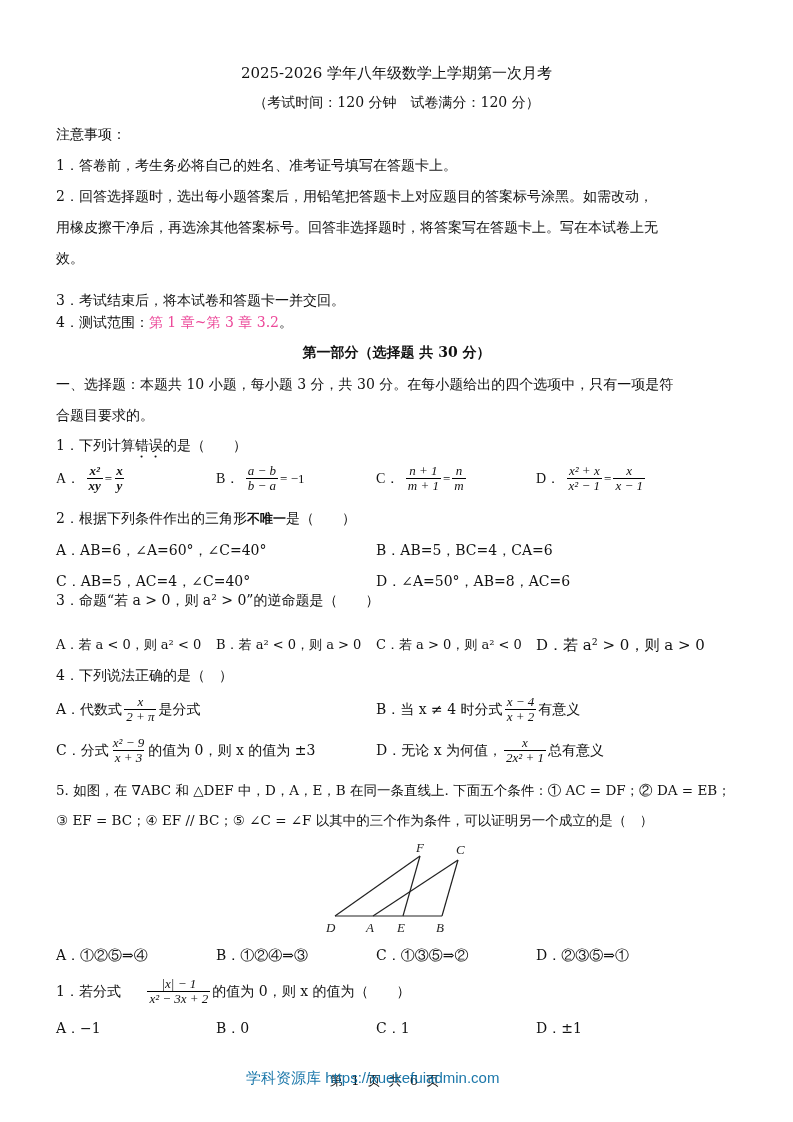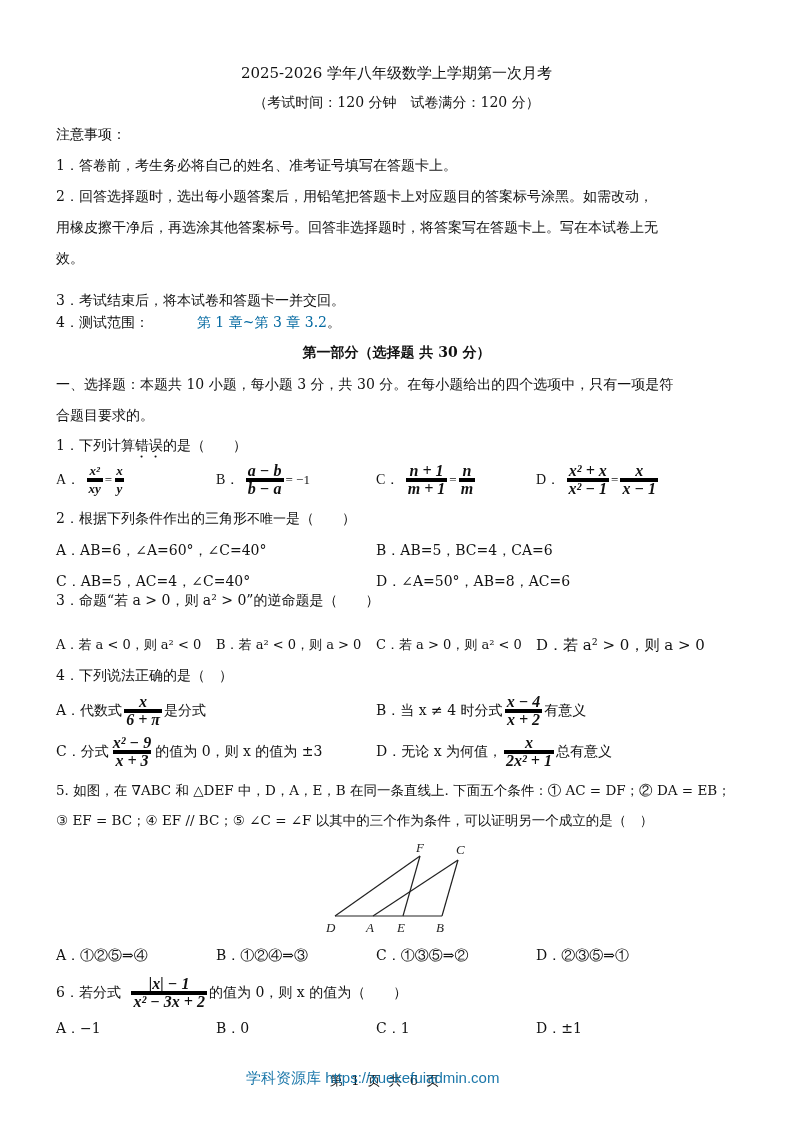--- a/index.html
+++ b/index.html
@@ -3,27 +3,27 @@
 <meta charset="utf-8">
 <style>
   html, body { margin: 0; padding: 0; background: #ffffff; }
   body { width: 793px; height: 1122px; position: relative; overflow: hidden;
          font-family: "DejaVu Serif", "Liberation Serif", serif; color: #111; font-size: 14px; }
   .abs { position: absolute; white-space: nowrap; }
   .center { left: 0; width: 793px; text-align: center; }
   .title { top: 64px; font-size: 15px; }
   .subtitle { top: 94px; font-size: 14px; }
   .line { left: 56px; font-size: 14px; }
-  .red { color: #0369a1; margin-left: 48px; }
-  .bold { font-weight: normal; }
+  .red { color: #ec4899; }
+  .bold { font-weight: bold; }
   .section { top: 344px; font-size: 14px; font-weight: bold; }
   .frac { display: inline-flex; flex-direction: column; align-items: center; vertical-align: middle;
-          font-family: "Liberation Serif", serif; font-style: italic; font-size: 16px; line-height: 14px; margin: 0 2px; font-weight: bold; }
+          font-family: "Liberation Serif", serif; font-style: italic; font-size: 13px; line-height: 14px; margin: 0 2px; }
   .frac .num { padding: 0 2px; }
-  .frac .den { border-top: 4px solid #000000; padding: 0 2px; text-align: right; }
+  .frac .den { border-top: 1px solid #000000; padding: 0 2px; text-align: right; }
   .frac.bold { font-weight: bold; font-size: 13px; }
   .eq { font-family: "Liberation Serif", serif; font-size: 13px; vertical-align: middle; }
   .opt-label { font-family: "Liberation Serif", serif; }
   .dot { text-emphasis: dot; -webkit-text-emphasis: dot; text-emphasis-position: under; -webkit-text-emphasis-position: under; }
   .figure { left: 320px; top: 838px; width: 170px; height: 100px; }
   .watermark { top: 1069px; left: 246px; font-family: Liberation Sans, sans-serif; font-size: 15px; color: #0369a1; opacity: 0.9; }
   .pageno { top: 1072px; left: 330px; font-size: 13px; color: #111; letter-spacing: 2px; }
 </style>
 </head>
 <body>
@@ -97,21 +97,21 @@
 <div class="abs line" style="top:592px">3．命题“若 a &gt; 0，则 a² &gt; 0”的逆命题是（　　）</div>
 <div class="abs" style="top:636px; left:56px; font-size:13px">A．若 a &lt; 0，则 a² &lt; 0</div>
 <div class="abs" style="top:636px; left:216px; font-size:13px">B．若 a² &lt; 0，则 a &gt; 0</div>
 <div class="abs" style="top:636px; left:376px; font-size:13px">C．若 a &gt; 0，则 a² &lt; 0</div>
 <div class="abs" style="top:636px; left:536px; font-size:15px">D．若 a² &gt; 0，则 a &gt; 0</div>
 
 <div class="abs line" style="top:667px">4．下列说法正确的是（　）</div>
 <div class="abs" style="top:695px; left:56px">
   <span>A．代数式</span><span class="frac">
       <span class="num">x</span>
-      <span class="den">6 + π</span>
+      <span class="den">2 + π</span>
     </span><span>是分式</span>
 </div>
 <div class="abs" style="top:695px; left:376px">
   <span>B．当 x ≠ 4 时分式</span><span class="frac">
       <span class="num">x − 4</span>
       <span class="den">x + 2</span>
     </span><span>有意义</span>
 </div>
 <div class="abs" style="top:736px; left:56px">
   <span>C．分式</span><span class="frac">
@@ -146,22 +146,22 @@
     <text x="136" y="16">C</text>
   </g>
 </svg>
 
 <div class="abs" style="top:947px; left:56px">A．①②⑤⇒④</div>
 <div class="abs" style="top:947px; left:216px">B．①②④⇒③</div>
 <div class="abs" style="top:947px; left:376px">C．①③⑤⇒②</div>
 <div class="abs" style="top:947px; left:536px">D．②③⑤⇒①</div>
 
 <div class="abs line" style="top:977px">
-  <span>6．若分式</span>
-  <span class="frac" style="margin-left:6px">
+  <span>1．若分式</span>
+  <span class="frac" style="margin-left:22px">
       <span class="num">|x| − 1</span>
       <span class="den">x² − 3x + 2</span>
     </span><span>的值为 0，则 x 的值为（　　）</span>
 </div>
 <div class="abs" style="top:1020px; left:56px">A．−1</div>
 <div class="abs" style="top:1020px; left:216px">B．0</div>
 <div class="abs" style="top:1020px; left:376px">C．1</div>
 <div class="abs" style="top:1020px; left:536px">D．±1</div>
 
 <div class="abs pageno">第 1 页 共 6 页</div>

